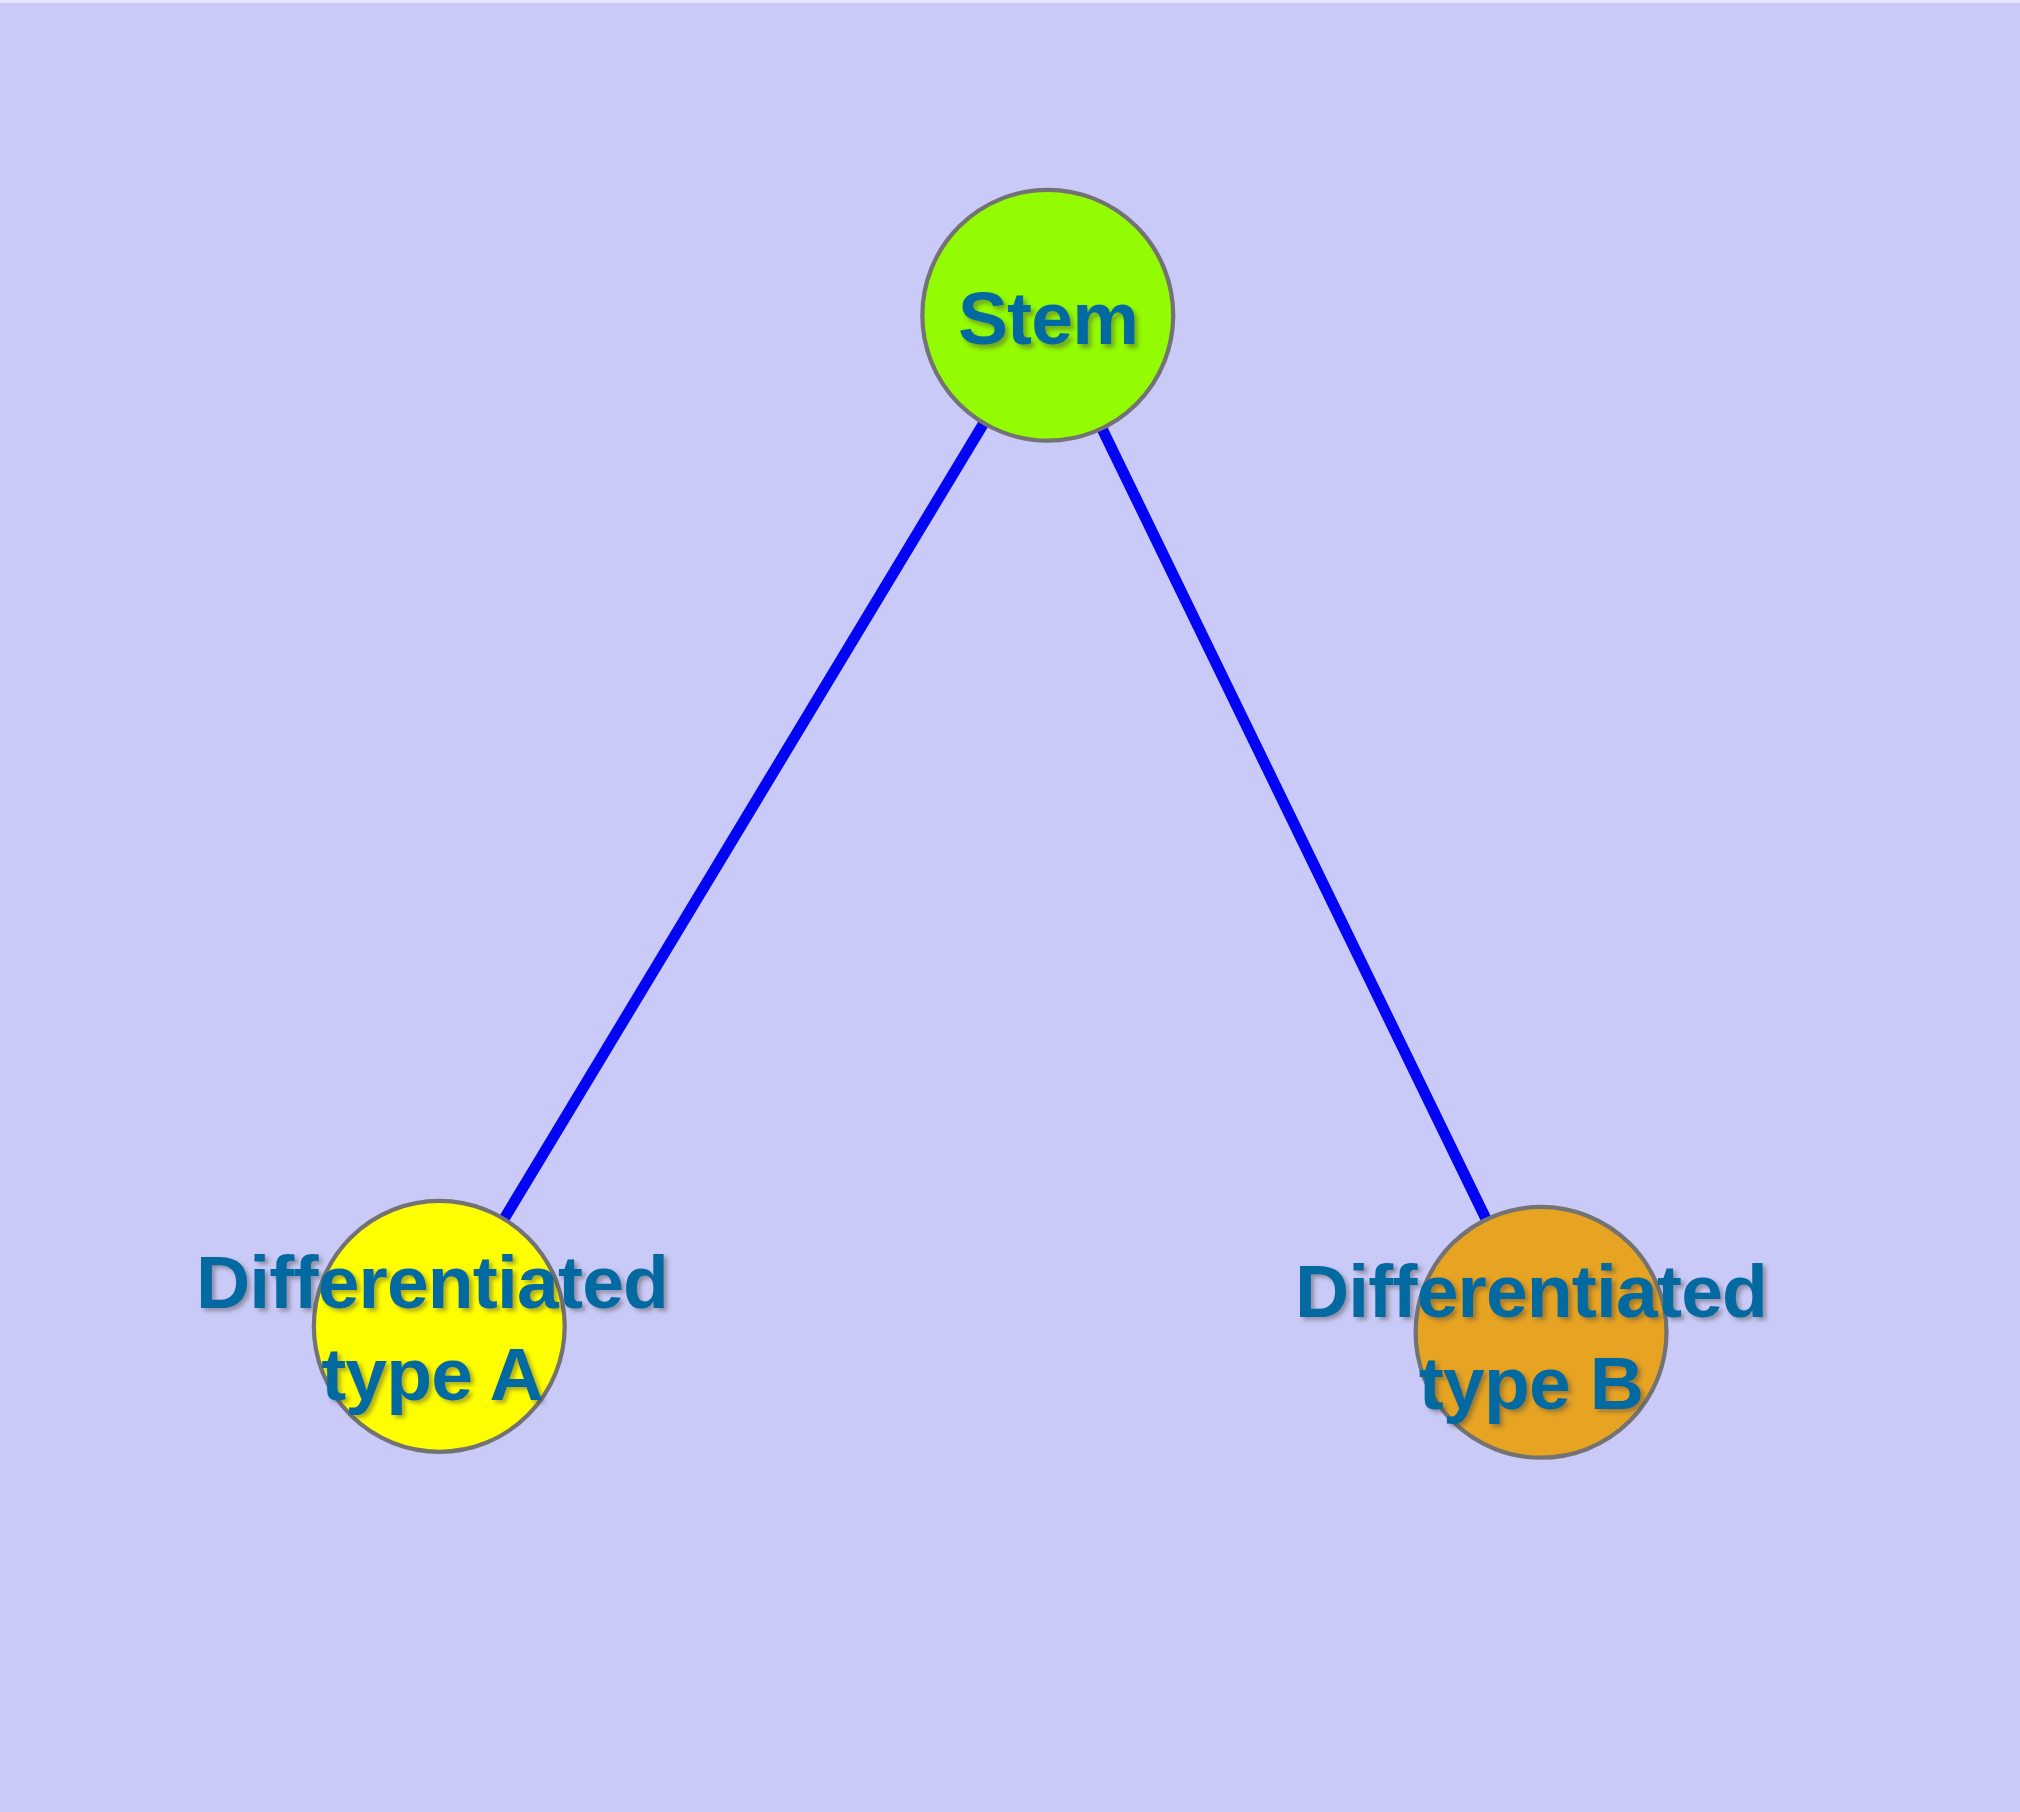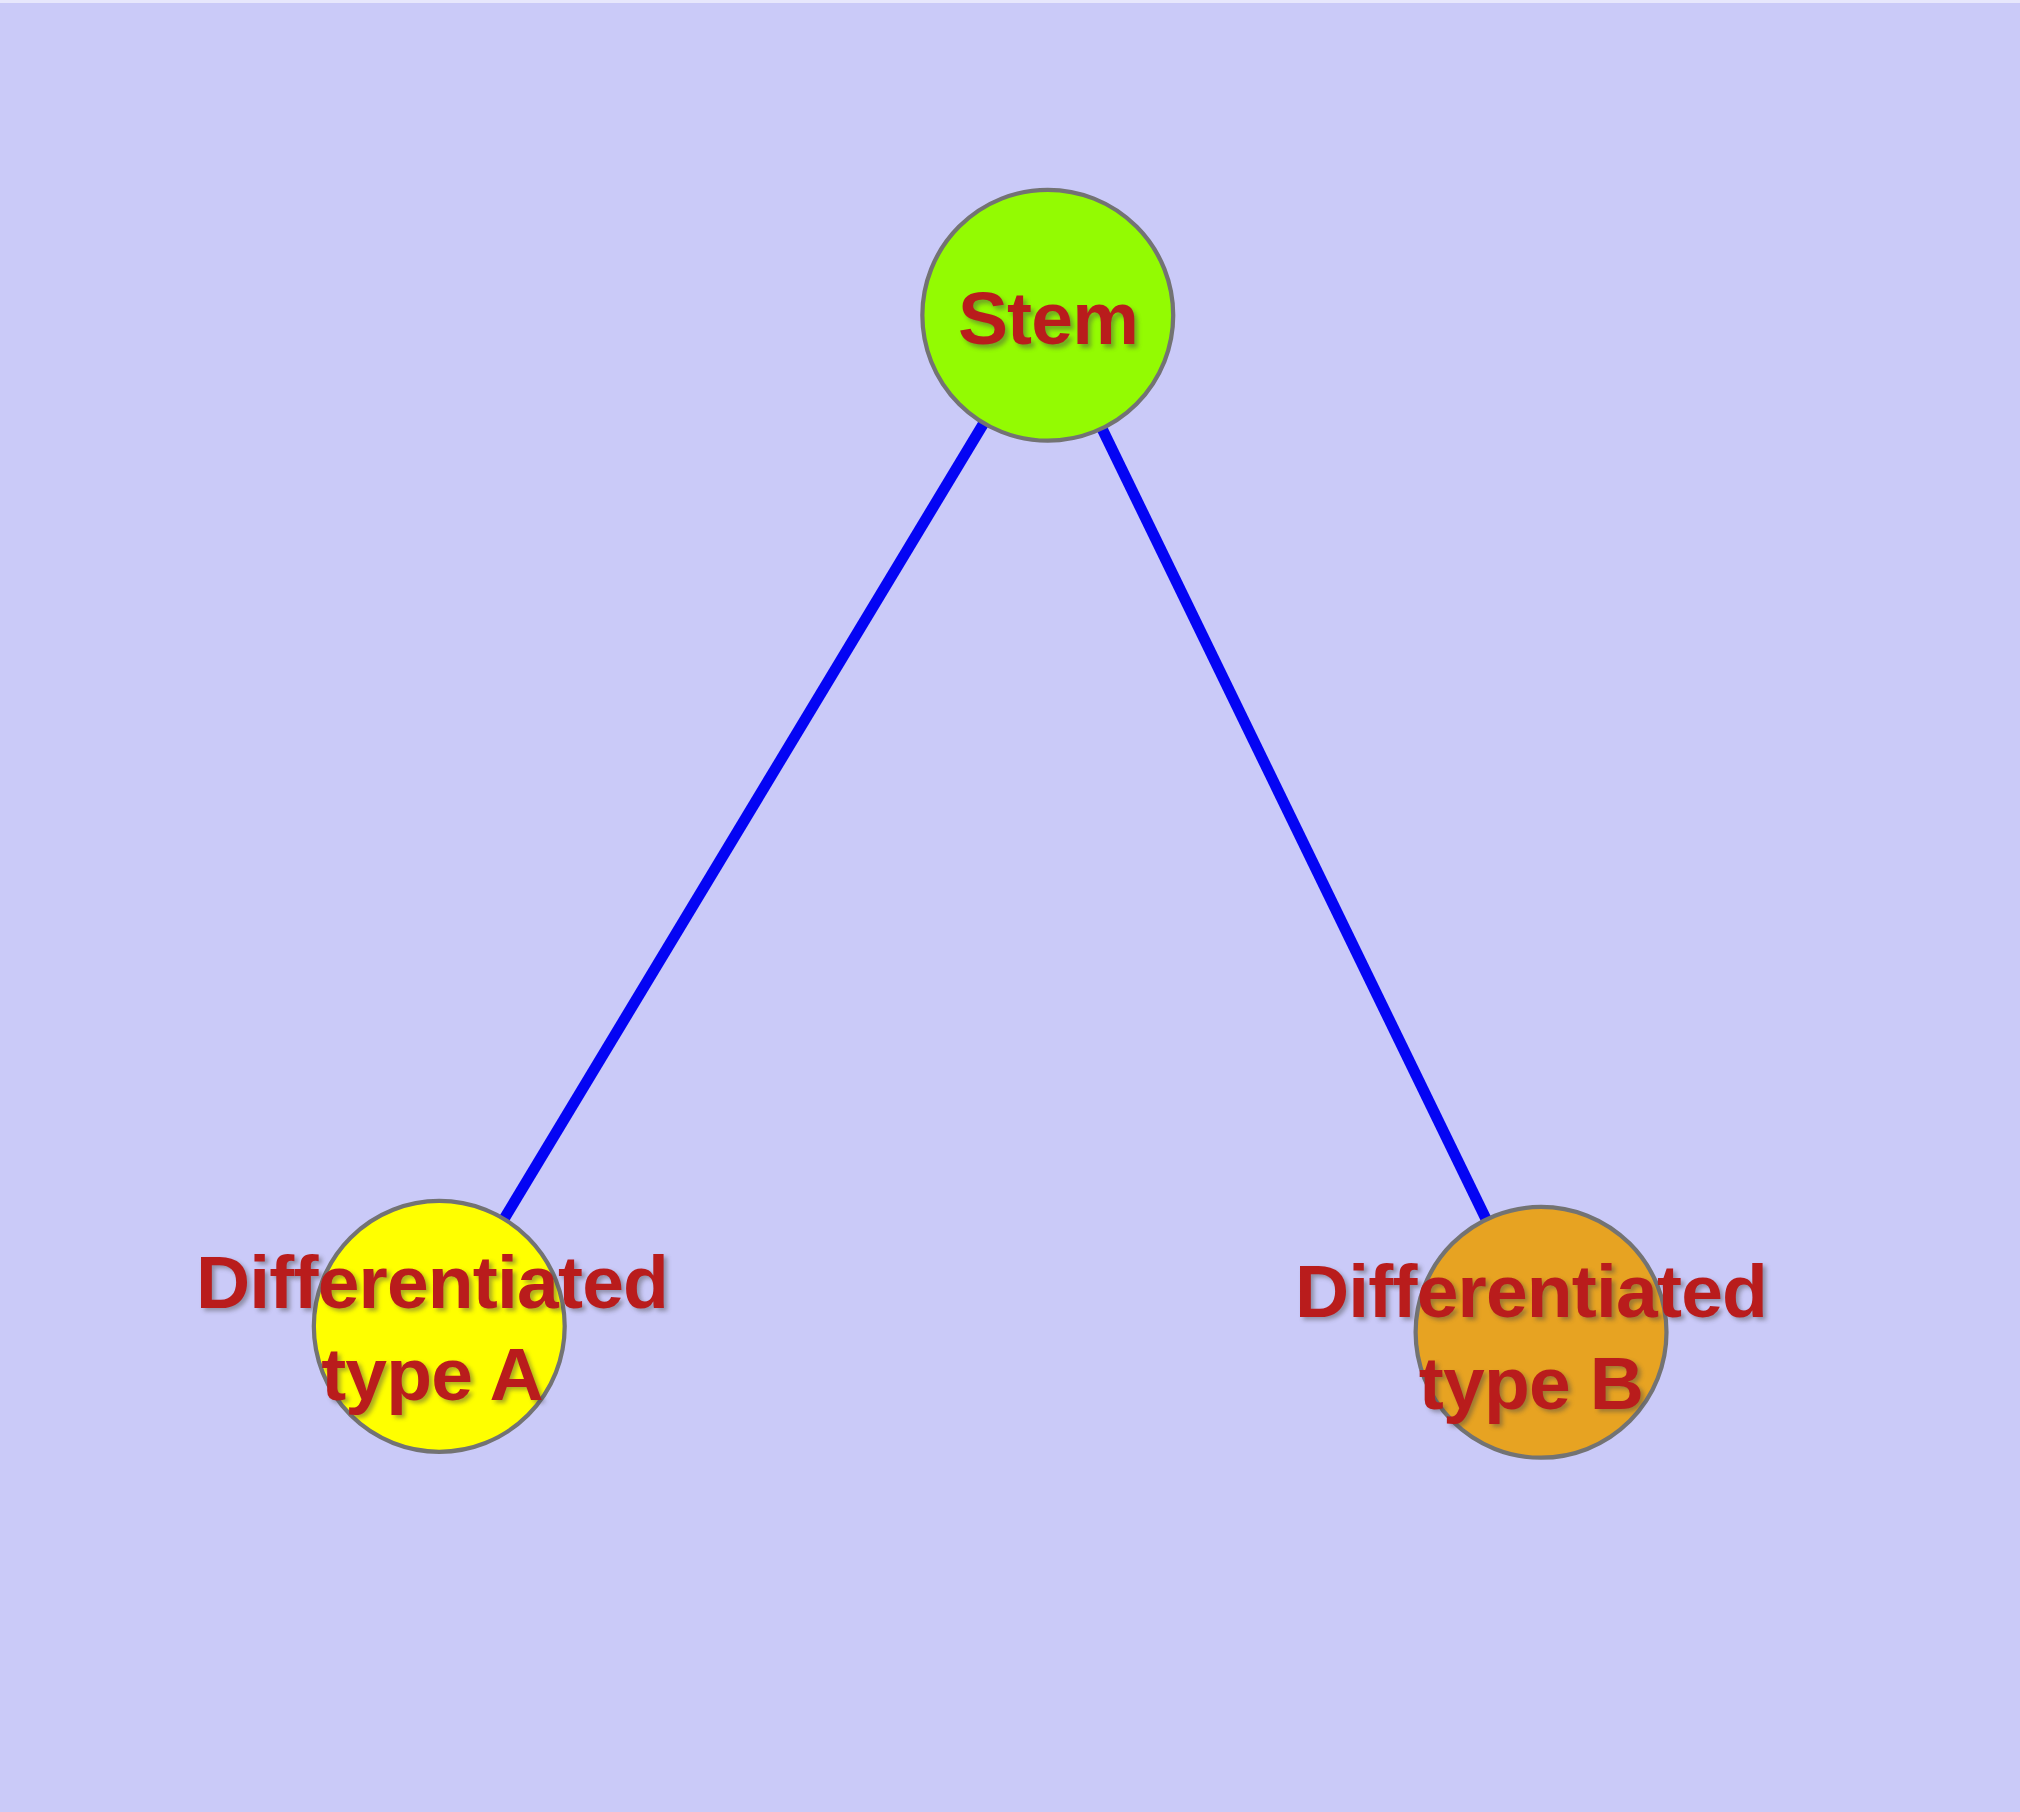--- a/index.html
+++ b/index.html
@@ -28,21 +28,21 @@
     stroke-width: 13px;
     stroke-linecap: butt;
   }
   circle.node {
     stroke: #737373;
     stroke-width: 5px;
   }
   .node-label {
     position: absolute;
     transform: translate(-50%, -50%);
-    color: #b91c1c;
+    color: #0369a1;
     font-weight: 700;
     font-size: 75px;
     line-height: 1.22;
     text-align: center;
     white-space: pre-line;
     letter-spacing: -0.8px;
     text-shadow: 3.4px 3.4px 4.2px rgba(70, 70, 70, 0.45);
     pointer-events: none;
   }
 </style>

